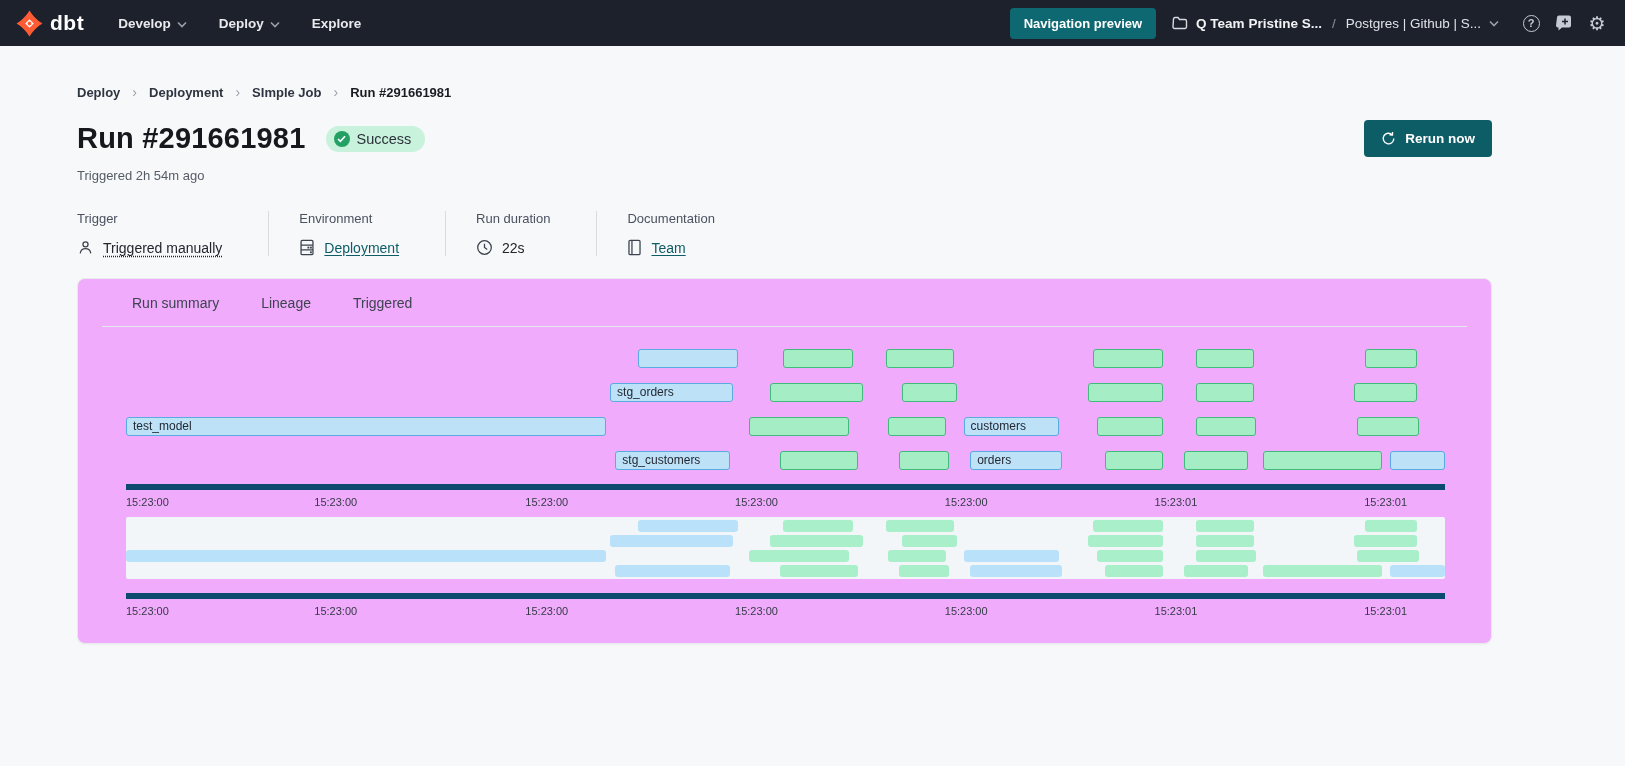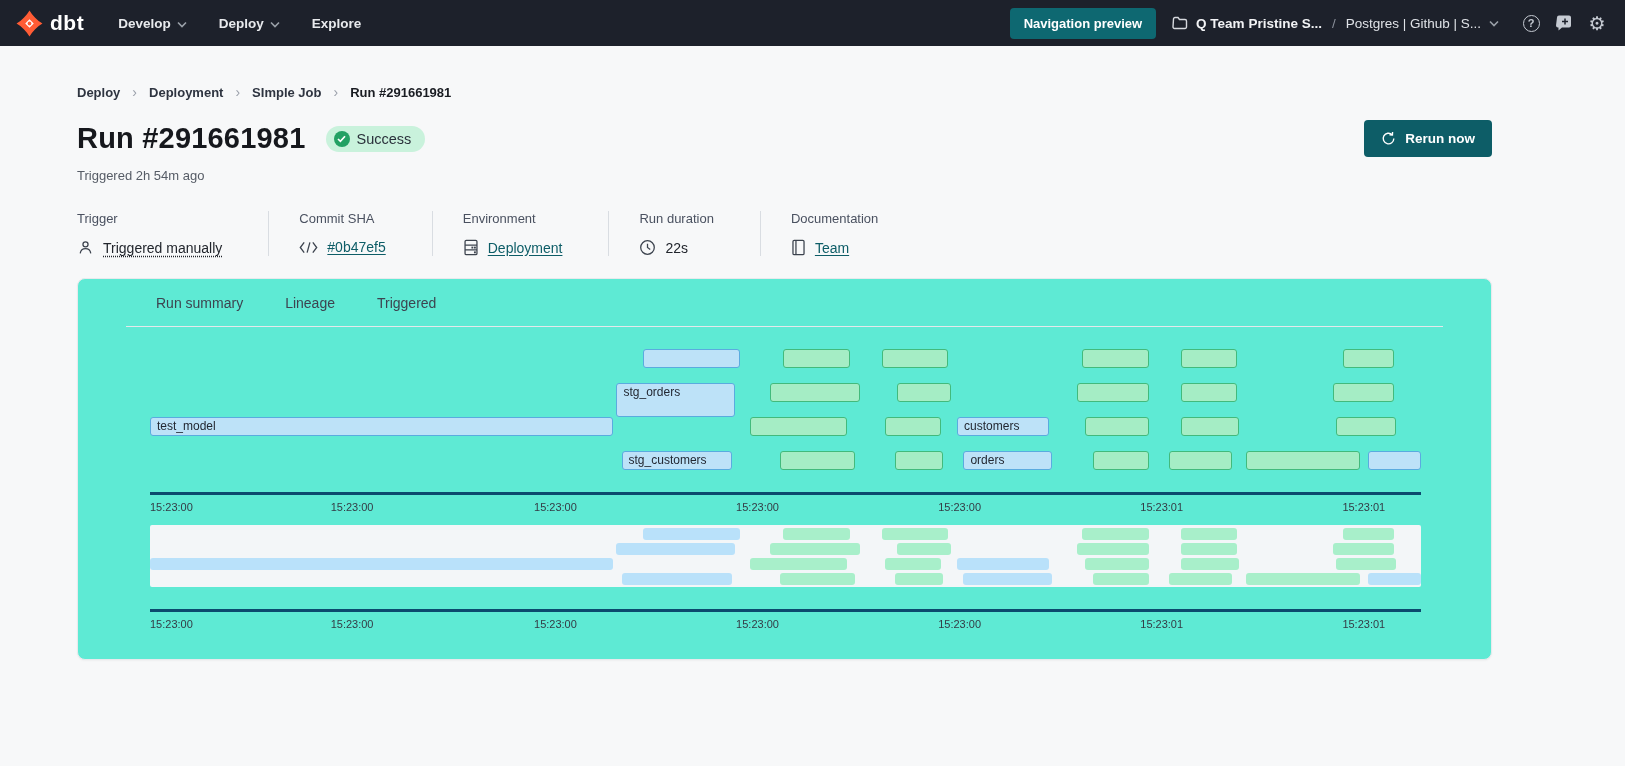--- a/index.html
+++ b/index.html
@@ -52,37 +52,37 @@
   .meta-col { padding-right:46px; margin-right:30px; border-right:1px solid #d9dde2; }
   .meta-col:last-child { border-right:none; }
   .meta-label { font-size:13px; color:#4a5160; }
   .meta-value { margin-top:13px; display:flex; align-items:center; gap:9px;
     font-size:14px; color:#21252c; }
   .meta-value svg { color:#3c434e; flex:none; }
   .dotted-underline { text-decoration:underline dotted; text-underline-offset:3px; cursor:default; }
   .meta-link { color:#0d5d67; text-decoration:underline; text-underline-offset:2px; cursor:pointer; }
 
   
-  .card { margin-top:22px; background:#5eead4; border:1px solid #e8eaed; border-radius:8px;
-    box-shadow:0 1px 2px rgba(20,24,31,.04); padding:0 48px 30px; }
+  .card { margin-top:22px; background:#f0abfc; border:1px solid #e8eaed; border-radius:8px;
+    box-shadow:0 1px 2px rgba(20,24,31,.04); padding:0 24px 30px; }
   .tabs { display:flex; border-bottom:1px solid #e5e8eb; padding-left:9px; }
   .tab { padding:16px 21px 13px; font-size:14px; color:#3d4450; cursor:pointer;
     border-bottom:3px solid transparent; margin-bottom:-1px; }
   .tab.active { color:#0c6670; font-weight:bold; border-bottom-color:#0c6670; }
 
   .chart-wrap { margin:22px 22px 0 24px; }
   .gantt { position:relative; height:121px; }
   .bar { position:absolute; border-radius:3px; }
   .bar.main.blue { background:#bde2f8; border:1px solid #5aabdf; }
   .bar.main.green { background:#a5edc5; border:1px solid #42ba7c; }
   .bar.main span { display:block; font-size:12px; color:#232832; line-height:17px;
     padding-left:6px; white-space:nowrap; overflow:hidden; }
   .bar.mini.blue { background:#b9e1fa; }
   .bar.mini.green { background:#a8efca; }
-  .axis { position:relative; margin-top:22px; border-top:3px solid #0c4a6e; height:20px; }
+  .axis { position:relative; margin-top:14px; border-top:6px solid #0c4a6e; height:20px; }
   .tick { position:absolute; top:6px; font-size:11px; color:#343b45; white-space:nowrap; }
   .overview { position:relative; margin-top:13px; height:62px; background:#f3f6f8;
     border-radius:2px; cursor:crosshair; }
 </style>
 </head>
 <body>
 
 <nav class="topnav">
   <div class="logo-wrap">
     <svg width="27" height="27" viewBox="0 0 24 24">
@@ -175,31 +175,20 @@
       <div class="meta-label">Trigger</div>
       <div class="meta-value">
         <svg width="17" height="17" viewBox="0 0 20 20">
           <circle cx="10" cy="6.3" r="3" fill="none" stroke="currentColor" stroke-width="1.5"></circle>
           <path d="M3.8 17 c0.6-4 3-5.6 6.2-5.6 s5.6 1.6 6.2 5.6" fill="none" stroke="currentColor" stroke-width="1.5"></path>
         </svg>
         <span class="dotted-underline">Triggered manually</span>
       </div>
     </div>
     <div class="meta-col">
-      <div class="meta-label">Commit SHA</div>
-      <div class="meta-value">
-        <svg width="19" height="15" viewBox="0 0 22 16">
-          <polyline points="6,2 1.5,8 6,14" fill="none" stroke="currentColor" stroke-width="1.5"></polyline>
-          <polyline points="16,2 20.5,8 16,14" fill="none" stroke="currentColor" stroke-width="1.5"></polyline>
-          <line x1="12.6" y1="2" x2="9.4" y2="14" stroke="currentColor" stroke-width="1.5"></line>
-        </svg>
-        <a class="meta-link">#0b47ef5</a>
-      </div>
-    </div>
-    <div class="meta-col">
       <div class="meta-label">Environment</div>
       <div class="meta-value">
         <svg width="16" height="17" viewBox="0 0 18 20">
           <rect x="2" y="1.5" width="14" height="17" rx="1.5" fill="none" stroke="currentColor" stroke-width="1.5"></rect>
           <path d="M2 7.2 h14 M2 12.8 h14" stroke="currentColor" stroke-width="1.5"></path>
           <rect x="9.5" y="9" width="2.2" height="2.2" fill="currentColor"></rect>
           <rect x="12.5" y="9" width="2.2" height="2.2" fill="currentColor"></rect>
           <rect x="12.5" y="14.6" width="2.2" height="2.2" fill="currentColor"></rect>
         </svg>
         <a class="meta-link">Deployment</a>
@@ -235,21 +224,21 @@
     </div>
 
     <div class="chart-wrap">
       <div class="gantt" id="gantt-main">
           <div class="bar main blue" style="left: 38.8%; width: 7.6%; top: 0px; height: 19px;"></div>
           <div class="bar main green" style="left: 49.8%; width: 5.3%; top: 0px; height: 19px;"></div>
           <div class="bar main green" style="left: 57.6%; width: 5.2%; top: 0px; height: 19px;"></div>
           <div class="bar main green" style="left: 73.3%; width: 5.3%; top: 0px; height: 19px;"></div>
           <div class="bar main green" style="left: 81.1%; width: 4.4%; top: 0px; height: 19px;"></div>
           <div class="bar main green" style="left: 93.9%; width: 4%; top: 0px; height: 19px;"></div>
-          <div class="bar main blue" style="left: 36.7%; width: 9.3%; top: 34px; height: 34px;">
+          <div class="bar main blue" style="left: 36.7%; width: 9.3%; top: 34px; height: 19px;">
             <span>stg_orders</span>
           </div>
           <div class="bar main green" style="left: 48.8%; width: 7.1%; top: 34px; height: 19px;"></div>
           <div class="bar main green" style="left: 58.8%; width: 4.2%; top: 34px; height: 19px;"></div>
           <div class="bar main green" style="left: 72.9%; width: 5.7%; top: 34px; height: 19px;"></div>
           <div class="bar main green" style="left: 81.1%; width: 4.4%; top: 34px; height: 19px;"></div>
           <div class="bar main green" style="left: 93.1%; width: 4.8%; top: 34px; height: 19px;"></div>
           <div class="bar main blue" style="left: 0%; width: 36.4%; top: 68px; height: 19px;">
             <span>test_model</span>
           </div>

